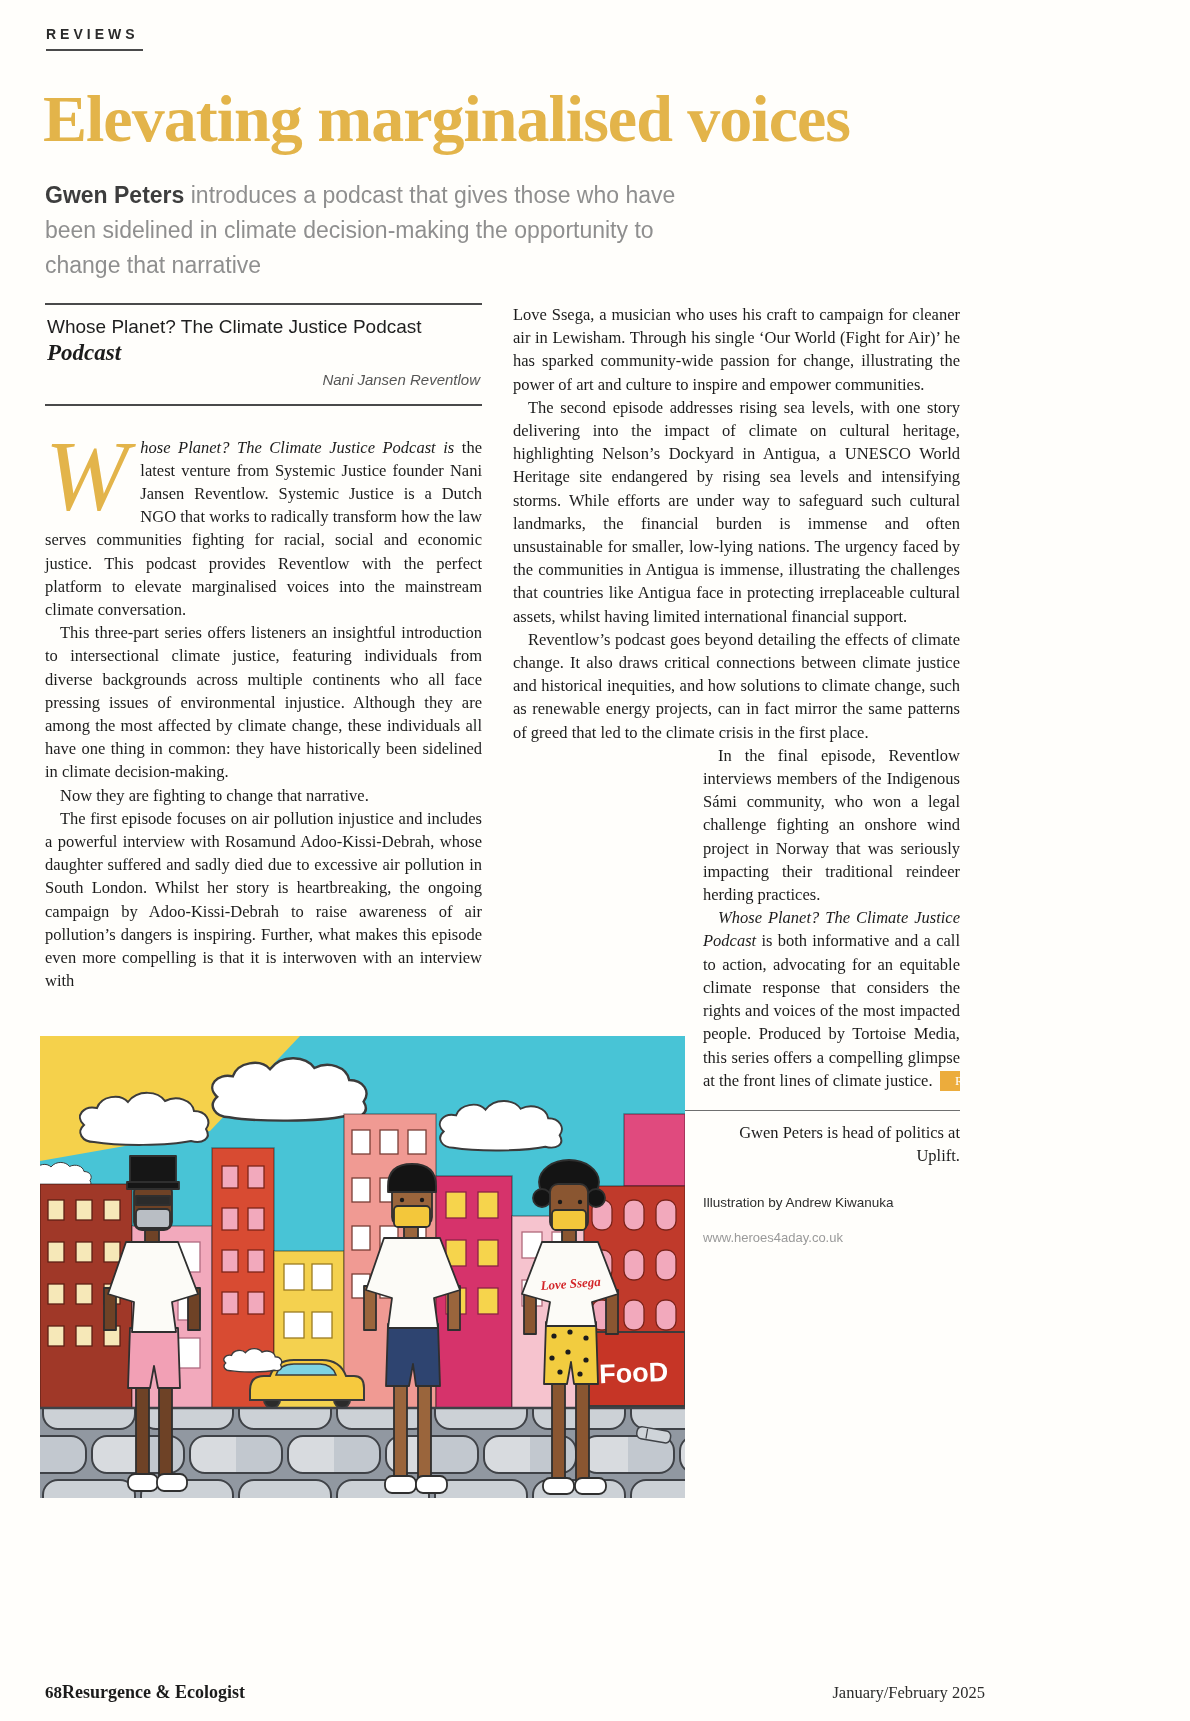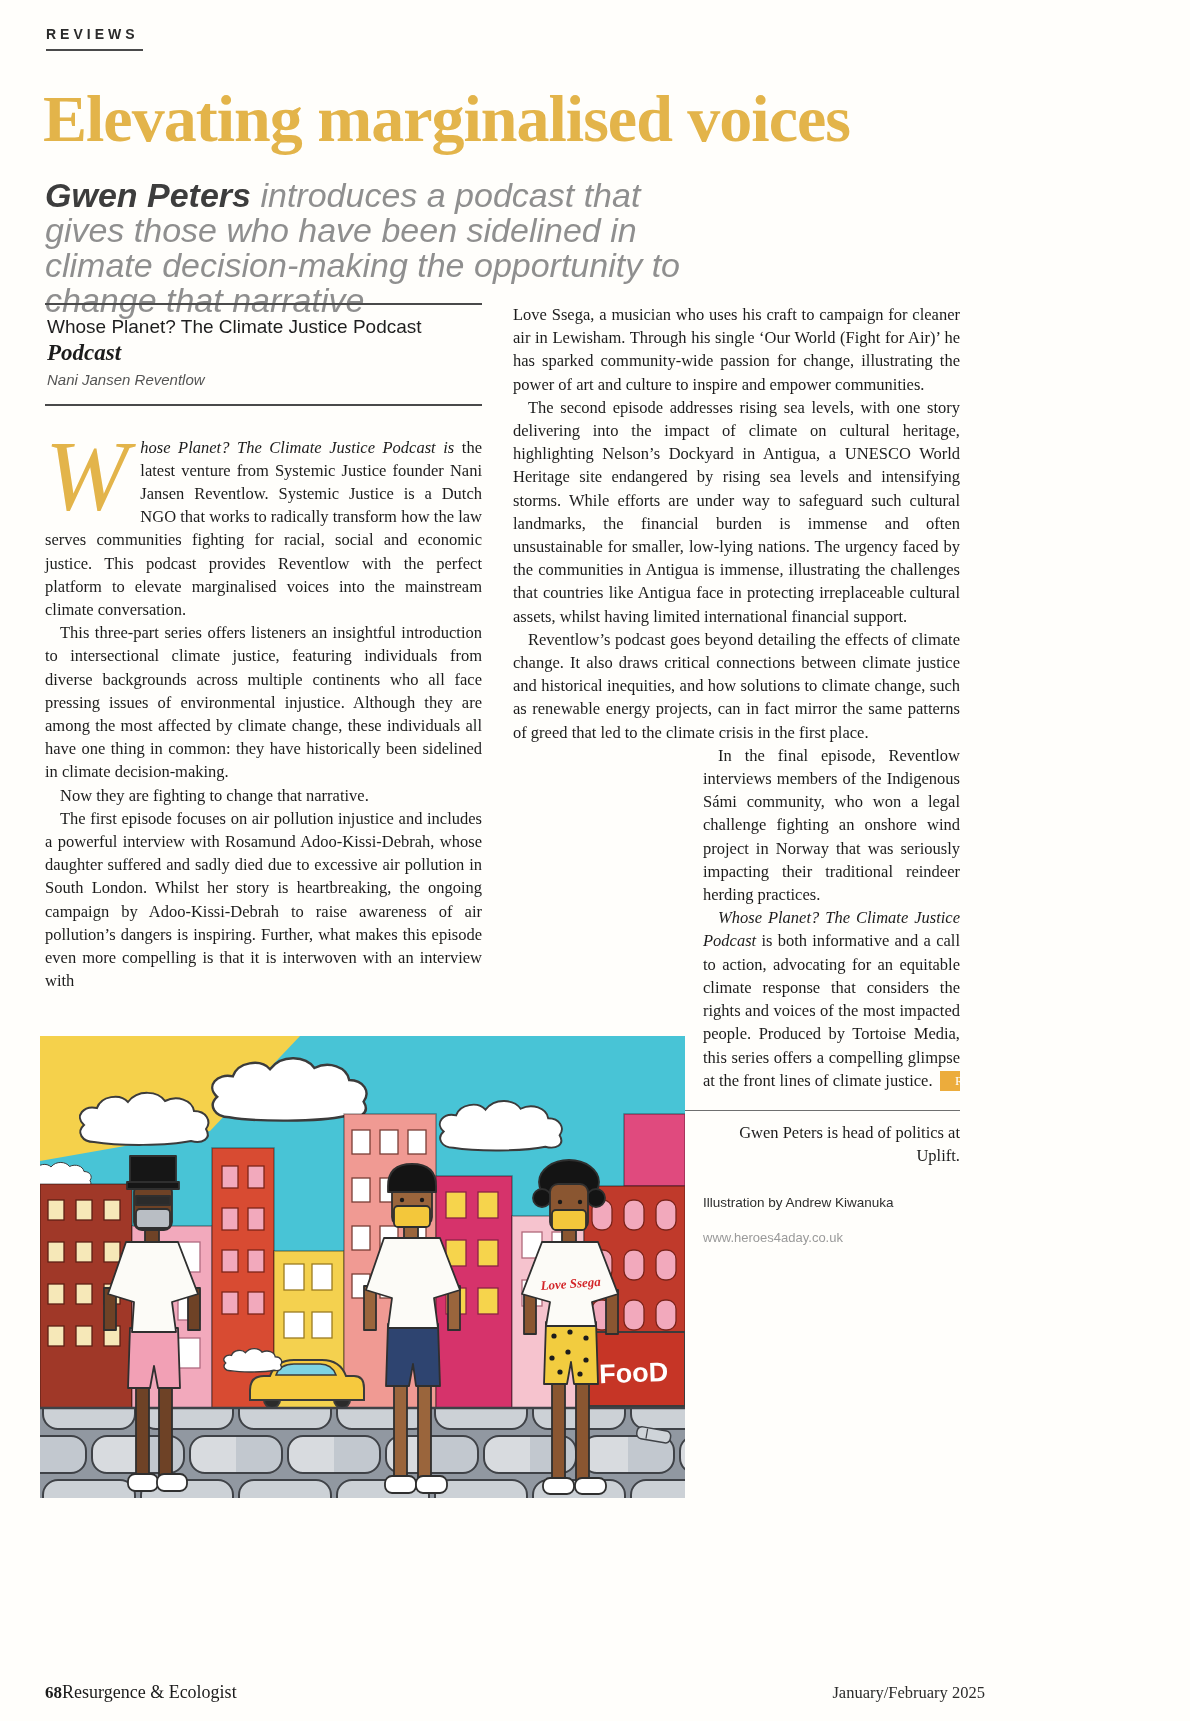--- a/index.html
+++ b/index.html
@@ -21,39 +21,39 @@
 
   .headline {
     position:absolute; left:43px; top:84px; width:1020px;
     font-family:"Liberation Serif", serif; font-weight:600;
     font-size:66px; letter-spacing:-1px; color:var(--gold);
     line-height:1.05;
   }
 
   .standfirst {
     position:absolute; left:45px; top:178px; width:660px;
-    font-family:"Liberation Sans", sans-serif; font-size:34px;
-    line-height:35px; color:var(--gray); font-weight:400;font-style:italic;
+    font-family:"Liberation Sans", sans-serif; font-size:23px;
+    line-height:35px; color:var(--gray); font-weight:400;
   }
   .standfirst b { color:#3d3d3d; font-weight:700; }
 
   .col { position:absolute; top:303px; font-size:16.5px; line-height:23.2px; }
   .col-left  { left:45px;  width:437px; }
   .col-right { left:513px; width:447px; }
 
   .body-p { text-align:justify; }
   .indent { text-indent:15px; }
 
   .review-box {
     border-top:2px solid #4a4a4a; border-bottom:2px solid #4a4a4a;
     padding:10px 2px 12px 2px; margin-bottom:30px;
   }
   .review-title { font-family:"Liberation Sans", sans-serif; font-size:19px; color:#1e1e1e; margin-bottom:3px; }
   .review-medium { font-style:italic; font-weight:700; font-size:23px; margin-bottom:4px; }
-  .review-creator { font-family:"Liberation Sans", sans-serif; font-style:italic; font-size:15px; color:#555; }
+  .review-creator { font-family:"Liberation Sans", sans-serif; font-style:italic; font-size:15px; color:#555;text-align:right; }
 
   .dropcap {
     float:left; color:var(--gold); font-style:italic;
     font-size:100px; line-height:72px; padding:4px 12px 0 0;
     font-family:"Liberation Serif", serif;
   }
 
   .pullquote {
     color:var(--gold2); font-weight:700; font-size:24px; line-height:34px;
     letter-spacing:-0.3px; margin:32px 0 28px 0; width:460px;
@@ -79,21 +79,21 @@
 
   .illustration { position:absolute; left:40px; top:1036px; width:645px; height:462px; }
   .illustration svg { display:block; }
 
   .footer {
     position:absolute; left:45px; right:205px; top:1682px;
     display:flex; justify-content:space-between; align-items:baseline;
   }
   .footer-left { display:flex; align-items:flex-end; }
   .pageno { font-size:17px; font-weight:600; color:#1b1b1b; }
-  .mag { font-size:18px; color:#1b1b1b; }
+  .mag { font-size:18px; color:#1b1b1b;font-weight:bold; }
   .issue { font-size:16.5px; color:#2b2b2b; }
 </style>
 </head>
 <body>
 
 <div class="page">
 
   <div class="kicker">REVIEWS</div>
 
   <h1 class="headline">Elevating marginalised voices</h1>

